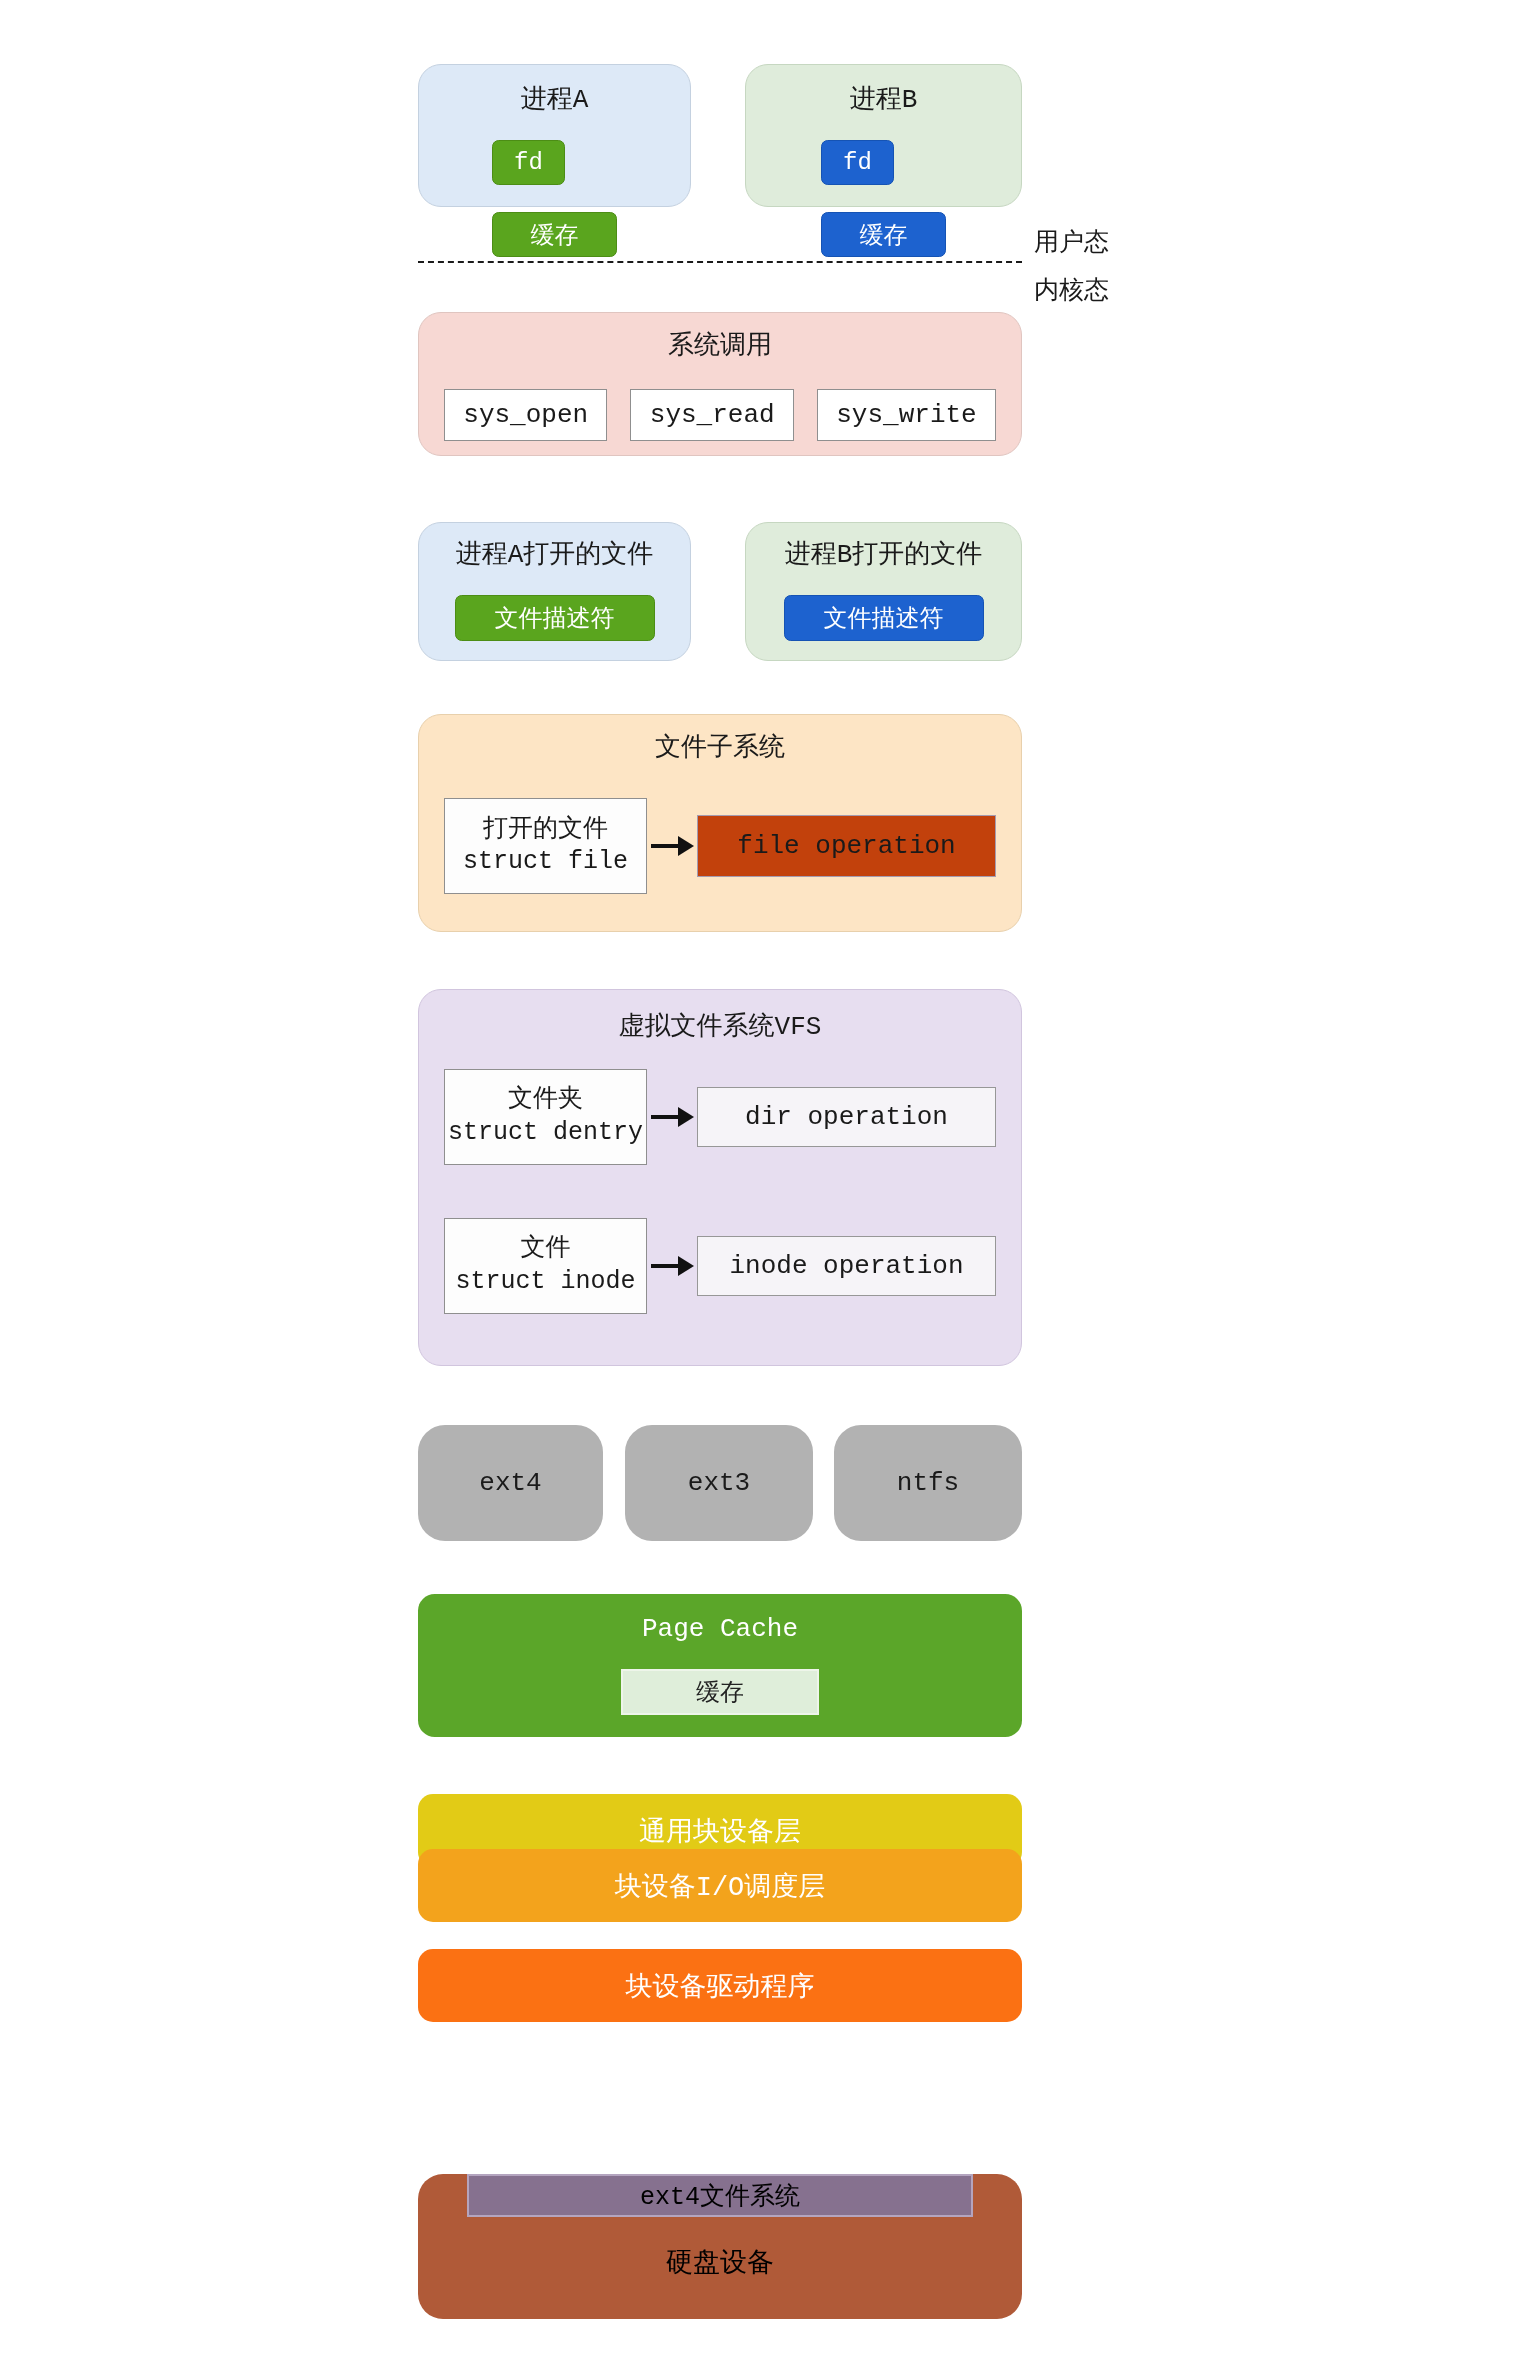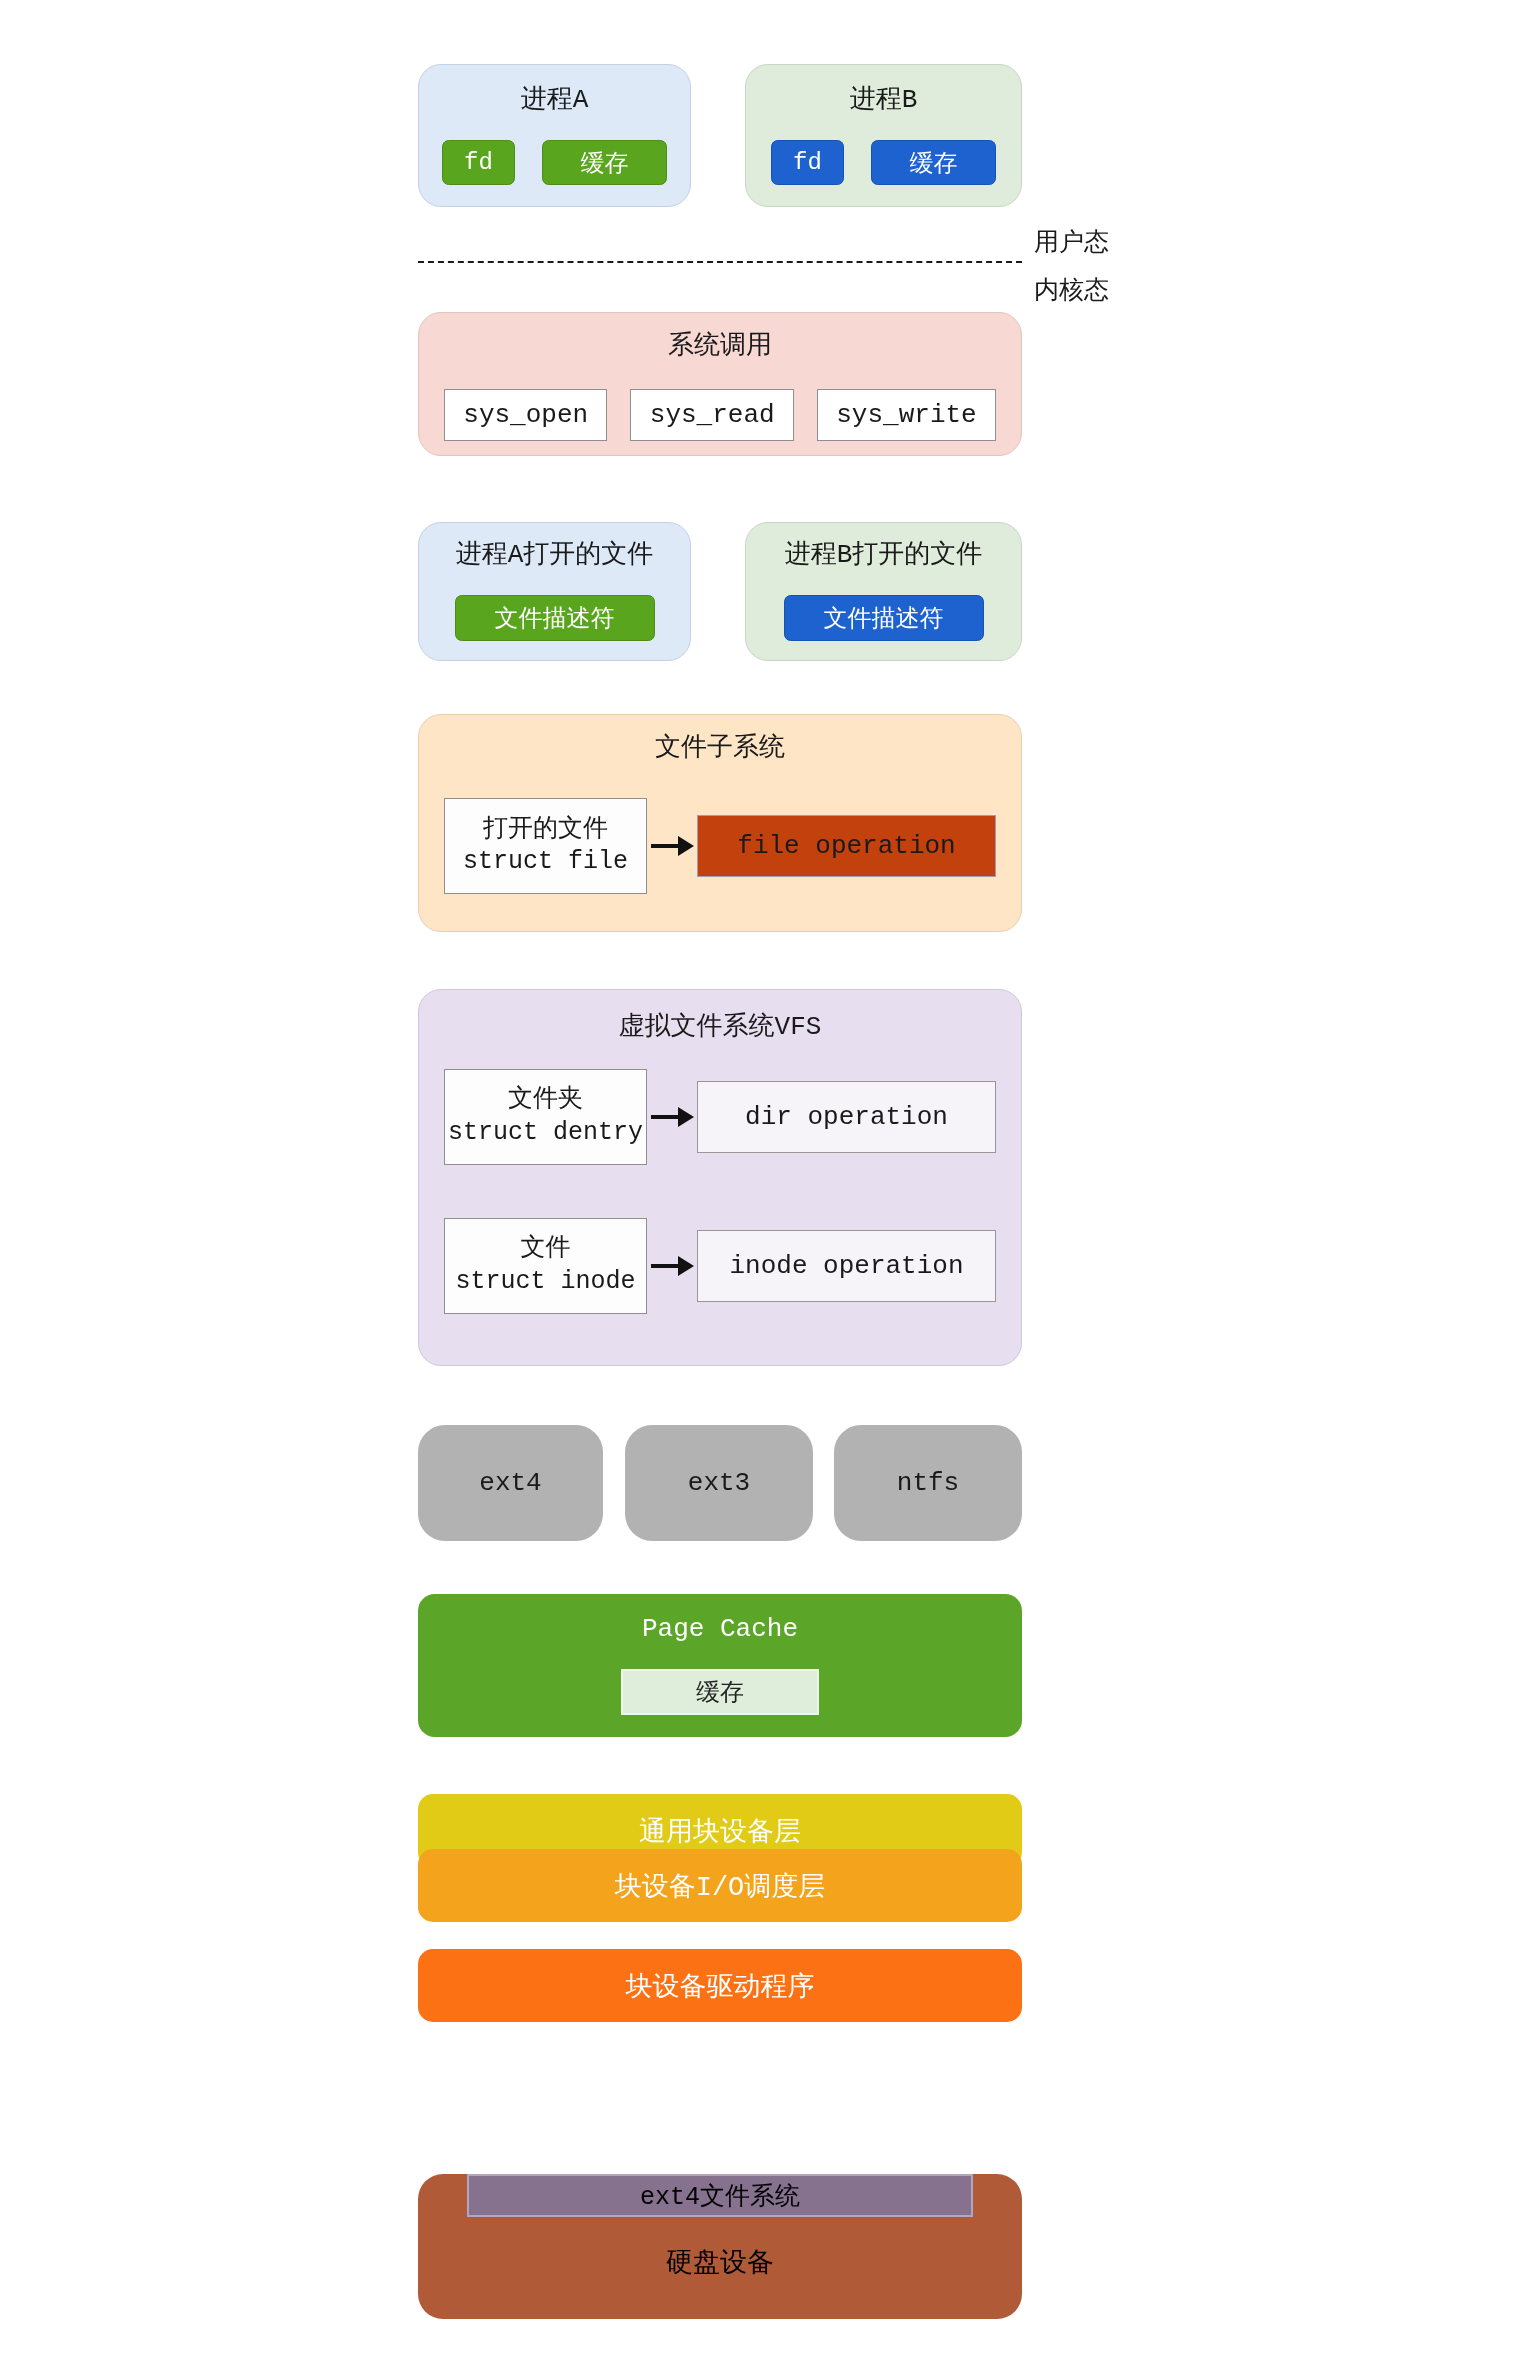--- a/index.html
+++ b/index.html
@@ -8,21 +8,21 @@
   .canvas { position:relative; width:1539px; height:2377px; background:#fff; overflow:hidden;font-family:Liberation Mono, monospace; }
   .abs { position:absolute; }
 
   .panel { border-radius:23px; border:1.7px solid #ccc; display:flex; flex-direction:column; align-items:center; }
   .panel-title { font-size:26px; line-height:30px; }
 
   
   .process { top:64px; width:273px; height:143px; padding-top:20px; }
   .process-a { left:418px; background:var(--process-a-bg,#dde9f7); border-color:#c4d1e0; }
   .process-b { left:745px; width:277px; background:var(--process-b-bg,#dfecdb); border-color:#c6d7c1; }
-  .chip-row { display:flex; gap:27px; margin-top:25px; align-items:flex-start; }
+  .chip-row { display:flex; gap:27px; margin-top:25px; align-items:flex-start;flex-direction:column; }
   .chip { height:45px; display:flex; align-items:center; justify-content:center; color:#fff; font-size:24px; border-radius:6.7px; padding:0 10px; }
   .chip-green { background:var(--green,#5aa51e); border:1.7px solid #4c8d15; }
   .chip-blue  { background:var(--blue,#1d62cf); border:1.7px solid #1553b4; }
   .chip-fd { min-width:73px; }
   .chip-cache { min-width:125px; }
   .chip-desc { min-width:200px; height:46px; }
 
   
   .divider { left:418px; top:261px; width:604px; height:0; border-top:2.5px dashed #1a1a1a; }
   .mode-label { left:1034px; width:142px; font-size:25px; }
@@ -43,21 +43,21 @@
   
   .file-subsystem { left:418px; top:714px; width:604px; height:218px; background:var(--file-subsystem-bg,#fde5c5); border-color:#e8d0ac; padding-top:18.3px; }
   .flow-row { display:flex; width:100%; align-items:center; padding:0 25px; }
   .file-subsystem .flow-row { margin-top:35px; }
   .struct-box { width:203px; height:96px; background:#fdfdfd; border:1.7px solid #8f8f8f; display:flex; flex-direction:column; align-items:center; justify-content:center; font-size:25px; line-height:1.3; }
   .arrow { flex:1; display:flex; align-items:center; justify-content:center; }
   .arrow-line { width:27px; height:4.2px; background:#111; }
   .arrow-head { width:0; height:0; border-left:16.7px solid #111; border-top:10px solid transparent; border-bottom:10px solid transparent; }
   .op-box { width:299px; height:62px; display:flex; align-items:center; justify-content:center; font-size:26px; }
   .op-file  { background:#c2410c; border:1.7px solid #a49bb0; }
-  .op-light { background:#f6f4f8; border:1.7px solid #979797; height:72px; }
+  .op-light { background:#f6f4f8; border:1.7px solid #979797; height:60px; }
 
   
   .vfs { left:418px; top:989px; width:604px; height:377px; background:var(--vfs-bg,#e7def0); border-color:#d1c5de; padding-top:21.7px; }
   .vfs .flow-row-1 { margin-top:27px; }
   .vfs .flow-row-2 { margin-top:53px; }
 
   
   .fs-box { top:1425px; height:116px; background:var(--fs-gray,#b2b2b2); border-radius:27px; display:flex; align-items:center; justify-content:center; font-size:26px; }
   .fs-ext4 { left:418px;  width:185px; }
   .fs-ext3 { left:625px;  width:188px; }

